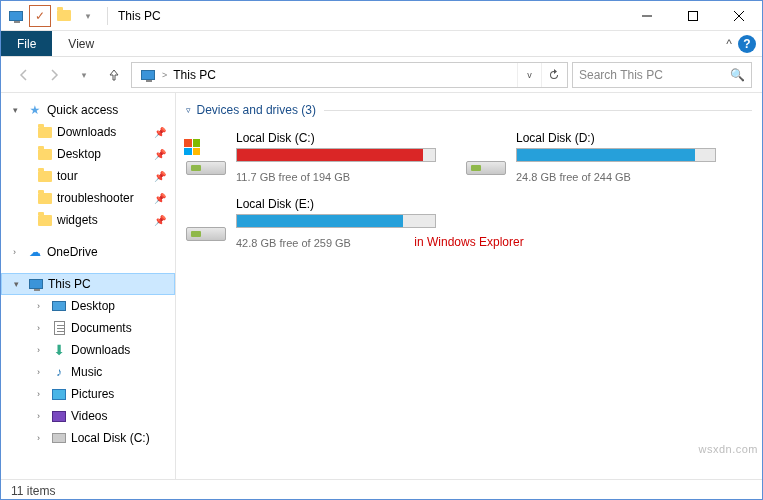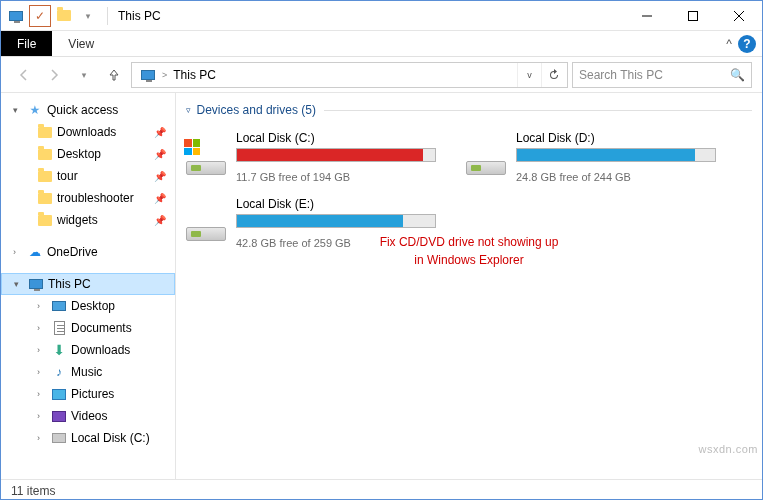--- a/index.html
+++ b/index.html
@@ -8,21 +8,21 @@
 .titlebar .qat { display: flex; align-items: center; padding: 0 4px; gap: 2px; }
 .titlebar .qat .box { width: 22px; height: 22px; display: flex; align-items: center; justify-content: center; border: 1px solid transparent; }
 .titlebar .qat .checked { border: 1px solid #c66436; color: #c66436; }
 .titlebar .sep { width: 1px; height: 18px; background: #ddd; margin: 0 4px; }
 .titlebar .title { flex: 0 0 auto; padding-left: 6px; }
 .titlebar .spacer { flex: 1; }
 .winbtn { width: 46px; height: 29px; display: flex; align-items: center; justify-content: center; }
 .winbtn svg { width: 10px; height: 10px; }
 .ribbon-tabs { height: 26px; display: flex; align-items: stretch; border-bottom: 1px solid #e1e1e1; }
 .ribbon-tabs .tab { padding: 0 16px; display: flex; align-items: center; color: #333; }
-.ribbon-tabs .tab.file { background: #000000; color: #fff; }
+.ribbon-tabs .tab.file { background: #0c4a6e; color: #fff; }
 .ribbon-tabs .rside { flex: 1; display: flex; justify-content: flex-end; align-items: center; padding-right: 6px; gap: 6px; }
 .ribbon-tabs .chev { color: #555; }
 .ribbon-tabs .help { width: 18px; height: 18px; border-radius: 50%; background: #1979ca; color: #fff; display: flex; align-items: center; justify-content: center; font-weight: bold; }
 .navbar { height: 36px; display: flex; align-items: center; padding: 4px 10px; gap: 4px; border-bottom: 1px solid #e5e5e5; }
 .navbtn { width: 26px; height: 26px; display: flex; align-items: center; justify-content: center; color: #bbb; }
 .navbtn.enabled { color: #333; }
 .addr { flex: 1; height: 26px; border: 1px solid #ccc; display: flex; align-items: center; padding: 0 2px; }
 .addr .pcicon { width: 20px; height: 20px; display: flex; align-items: center; justify-content: center; margin: 0 4px; }
 .addr .crumb { padding: 0 6px; }
 .addr .spacer { flex: 1; }
@@ -266,21 +266,21 @@
             </span>
             <span>Local Disk (C:)</span>
           </div>
         </div>
     </div>
   </div>
 
   <div class="content">
     <div class="group-header">
       <span style="font-size:9px;margin-right:6px;">▿</span>
-      <span>Devices and drives (5)</span>
+      <span>Devices and drives (3)</span>
       <div class="line"></div>
     </div>
     <div class="drives" id="drives-list">
         <div class="drive">
           <div class="drive-icon">
             <div class="winlogo">
               <span></span>
               <span></span>
               <span></span>
               <span></span>
@@ -315,21 +315,20 @@
             <div class="drive-name">Local Disk (E:)</div>
             <div class="drive-bar">
               <div class="fill blue" style="width:84%"></div>
             </div>
             <div class="drive-free">42.8 GB free of 259 GB</div>
           </div>
         </div>
       </div>
 
     <div class="overlay-text">
-      <div>Fix CD/DVD drive not showing up</div>
       <div>in Windows Explorer</div>
     </div>
 
     <div class="watermark">wsxdn.com</div>
   </div>
 </div>
 
 <div class="statusbar">
   <span>11 items</span>
 </div>

